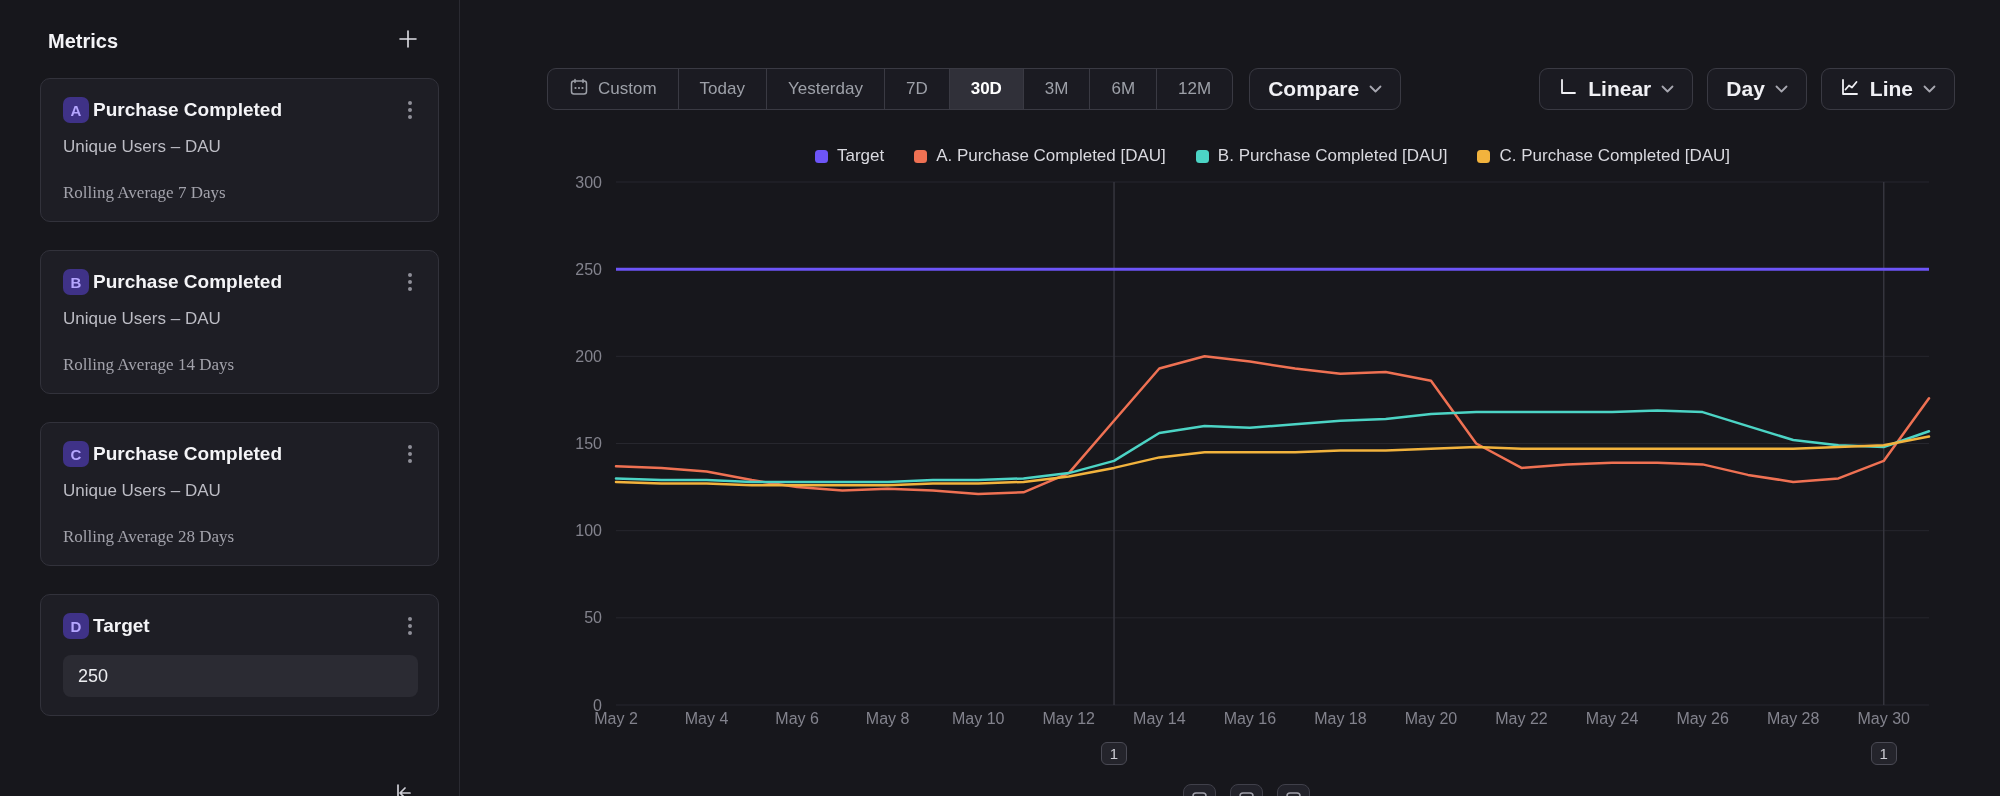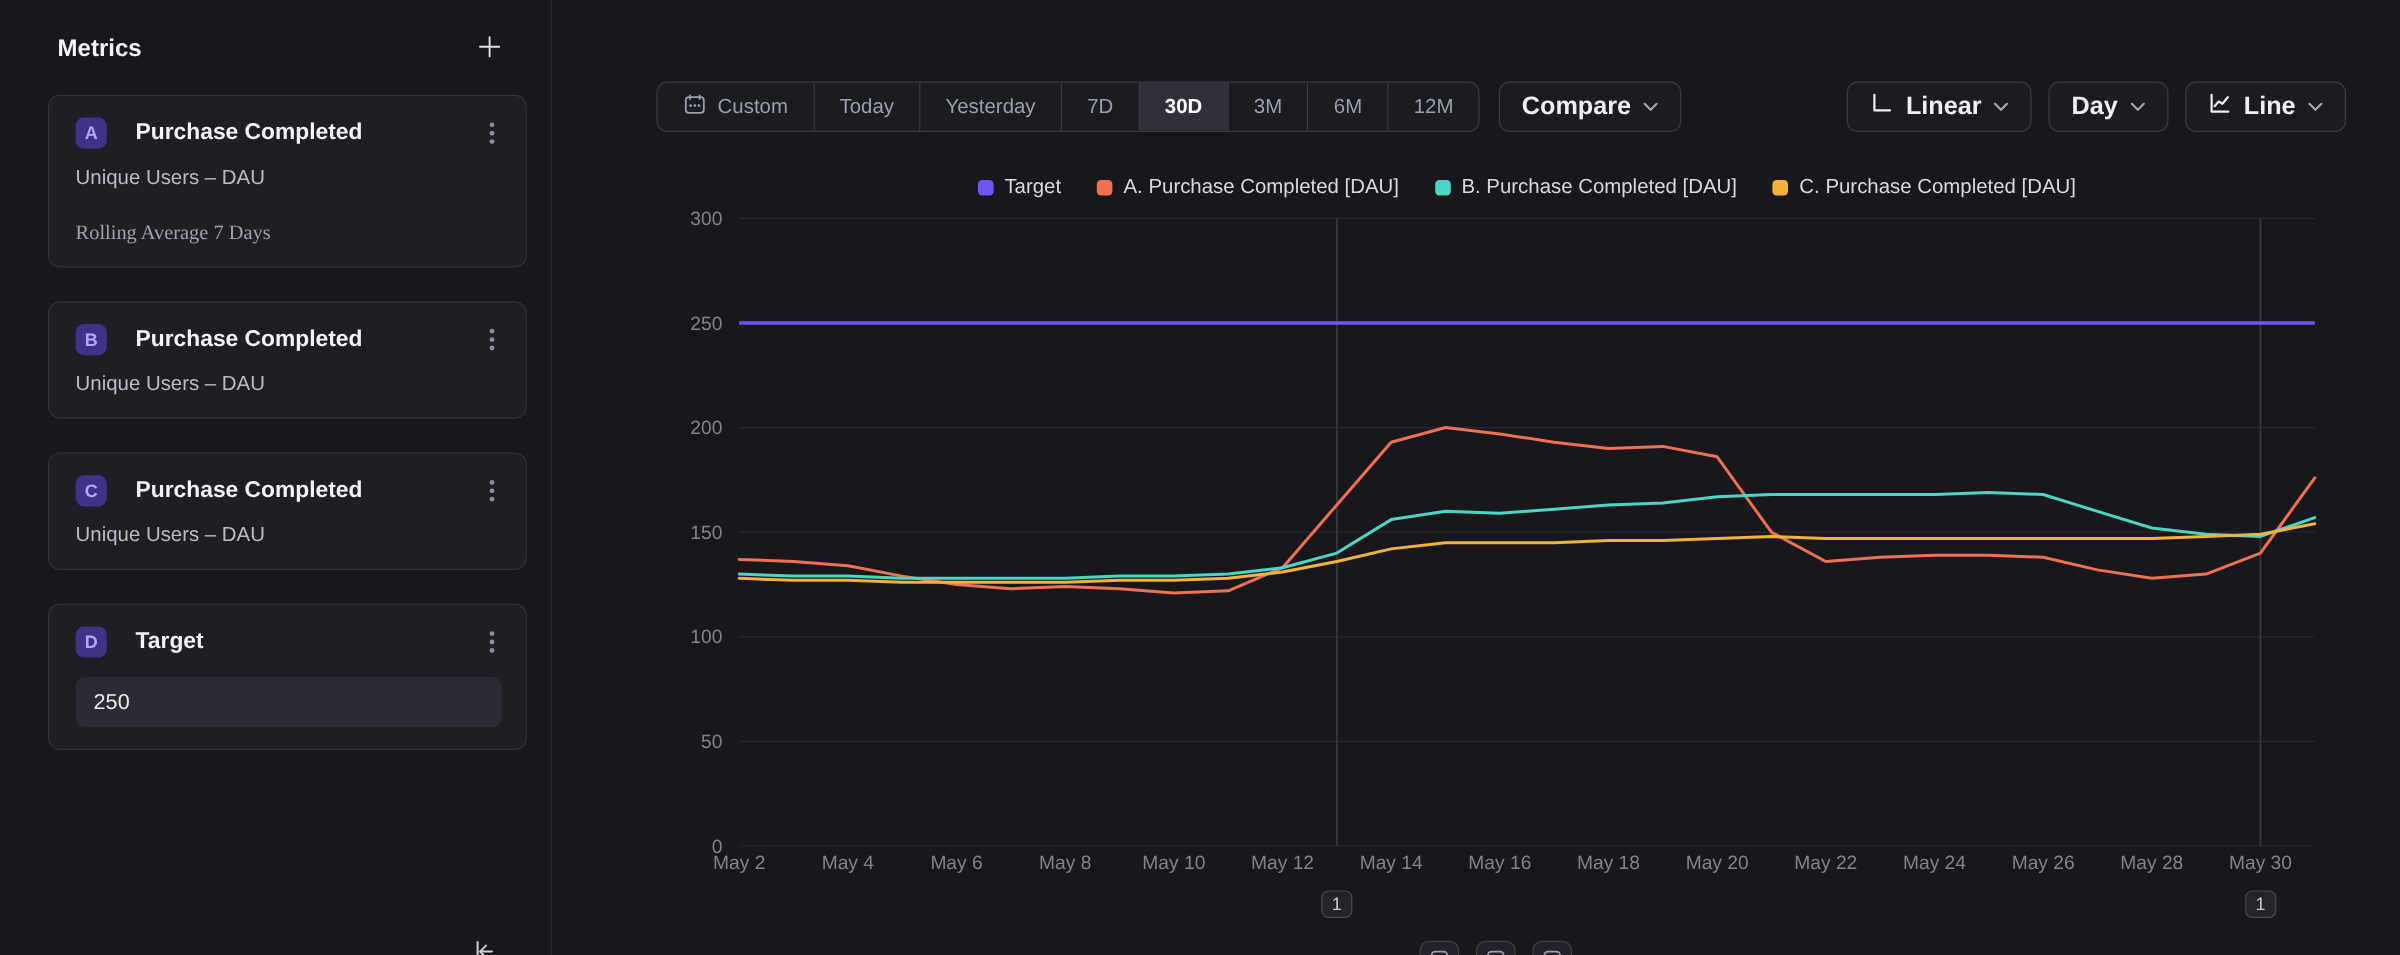--- a/index.html
+++ b/index.html
@@ -13,21 +13,21 @@
   .side-header { display:flex; align-items:center; justify-content:space-between;
                  margin:28px 40px 24px 28px; }
   .side-title { font-size:20px; font-weight:700; color:#f4f4f7; }
   .icon-btn { cursor:pointer; color:#dfdfe5; display:flex; align-items:center; }
 
   .metric-card { margin:0 20px 28px 20px; background:#1e1e25; border:1px solid #32323b;
                  border-radius:10px; padding:17px 20px 18px 22px; }
   .card-top { display:flex; align-items:center; }
   .badge { width:26px; height:26px; border-radius:7px; background:#3f3287; color:#b5a6ff;
            font-size:15px; font-weight:700; display:flex; align-items:center; justify-content:center; flex:none; }
-  .card-title { margin-left:24px; font-size:19px; font-weight:700; color:#f4f4f7; flex:1; }
+  .card-title { margin-left:4px; font-size:19px; font-weight:700; color:#f4f4f7; flex:1; }
   .kebab { display:flex; flex-direction:column; gap:3px; padding:5px 6px; cursor:pointer; }
   .kebab span { width:4px; height:4px; border-radius:50%; background:#8f8f99; }
   .card-line1 { margin-top:13px; font-size:17px; color:#bcbcc4; }
   .card-line2 { margin-top:26px; font-size:17px; color:#a2a2ab;font-family:Liberation Serif, serif; }
   .target-input { margin-top:15px; height:42px; background:#2b2b33; border-radius:8px;
                   display:flex; align-items:center; padding-left:15px; font-size:18px; color:#ecedf0; }
 
   .side-footer { position:absolute; left:28px; right:40px; top:727px;
                  display:flex; align-items:center; justify-content:space-between; }
   .filter-title { font-size:20px; font-weight:700; color:#f4f4f7; }
@@ -103,33 +103,35 @@
       <div class="card-top">
         <span class="badge">B</span>
         <span class="card-title">Purchase Completed</span>
         <span class="kebab">
             <span></span>
             <span></span>
             <span></span>
           </span>
       </div>
       <div class="card-line1">Unique Users – DAU</div>
+      <div class="card-line2">Rolling Average 14 Days</div>
     </div>
 
     <div class="metric-card">
       <div class="card-top">
         <span class="badge">C</span>
         <span class="card-title">Purchase Completed</span>
         <span class="kebab">
             <span></span>
             <span></span>
             <span></span>
           </span>
       </div>
       <div class="card-line1">Unique Users – DAU</div>
+      <div class="card-line2">Rolling Average 28 Days</div>
     </div>
 
     <div class="metric-card">
       <div class="card-top">
         <span class="badge">D</span>
         <span class="card-title">Target</span>
         <span class="kebab">
             <span></span>
             <span></span>
             <span></span>

